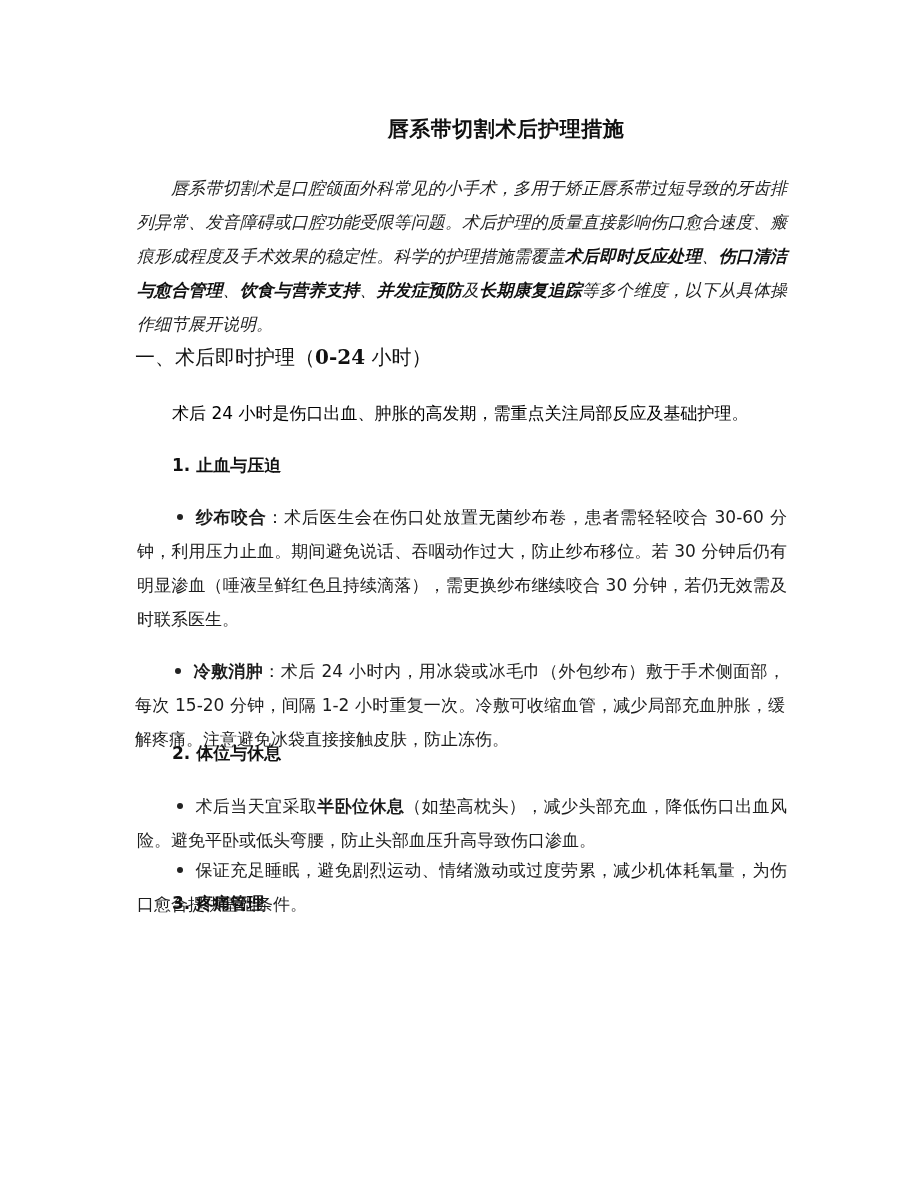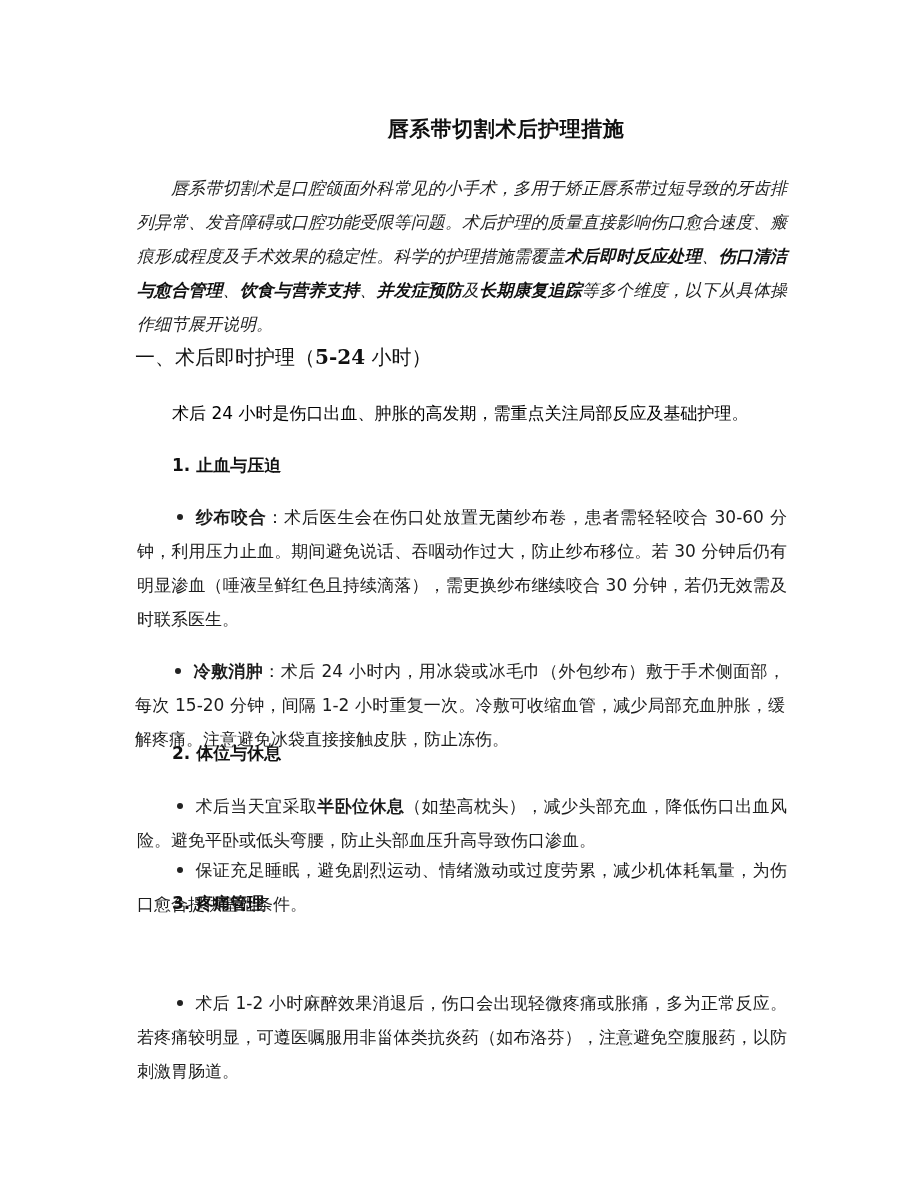--- a/index.html
+++ b/index.html
@@ -27,21 +27,21 @@
 </head>
 <body>
 
 <div class="page">
 
 
   <div class="title">唇系带切割术后护理措施</div>
 
   <div class="para intro"><span>唇系带切割术是口腔颌面外科常见的小手术，多用于矫正唇系带过短导致的牙齿排列异常、发音障碍或口腔功能受限等问题。术后护理的质量直接影响伤口愈合速度、瘢痕形成程度及手术效果的稳定性。科学的护理措施需覆盖</span><b>术后即时反应处理</b><span>、</span><b>伤口清洁与愈合管理</b><span>、</span><b>饮食与营养支持</b><span>、</span><b>并发症预防</b><span>及</span><b>长期康复追踪</b><span>等多个维度，以下从具体操作细节展开说明。</span></div>
 
-  <div class="h1"><span>一、术后即时护理（</span><span class="num">5-24</span><span> 小时）</span></div>
+  <div class="h1"><span>一、术后即时护理（</span><span class="num">0-24</span><span> 小时）</span></div>
 
   <div class="lead">术后 24 小时是伤口出血、肿胀的高发期，需重点关注局部反应及基础护理。</div>
 
   <div class="h2" style="top:454px;">1. 止血与压迫</div>
 
   <div class="bullet" style="top:500px; left:137px; width:650px;">
     <span class="dot"></span><b>纱布咬合</b><span>：术后医生会在伤口处放置无菌纱布卷，患者需轻轻咬合 30-60 分钟，利用压力止血。期间避免说话、吞咽动作过大，防止纱布移位。若 30 分钟后仍有明显渗血（唾液呈鲜红色且持续滴落），需更换纱布继续咬合 30 分钟，若仍无效需及时联系医生。</span>
   </div>
 
   <div class="bullet" style="top:654px; left:135px; width:650px;">
@@ -53,17 +53,14 @@
   <div class="bullet" style="top:853px; left:137px; width:650px;">
     <span class="dot"></span><span>保证充足睡眠，避免剧烈运动、情绪激动或过度劳累，减少机体耗氧量，为伤口愈合提供基础条件。</span>
   </div>
 
   <div class="bullet" style="top:789px; left:137px; width:650px;">
     <span class="dot"></span><span>术后当天宜采取</span><b>半卧位休息</b><span>（如垫高枕头），减少头部充血，降低伤口出血风险。避免平卧或低头弯腰，防止头部血压升高导致伤口渗血。</span>
   </div>
 
   <div class="h2" style="top:892px;">3. 疼痛管理</div>
 
-  <div class="bullet" style="top:986px; left:137px; width:650px;">
-    <span class="dot"></span><span>术后 1-2 小时麻醉效果消退后，伤口会出现轻微疼痛或胀痛，多为正常反应。若疼痛较明显，可遵医嘱服用非甾体类抗炎药（如布洛芬），注意避免空腹服药，以防刺激胃肠道。</span>
-  </div>
 
 </div>
 
 </body></html>

